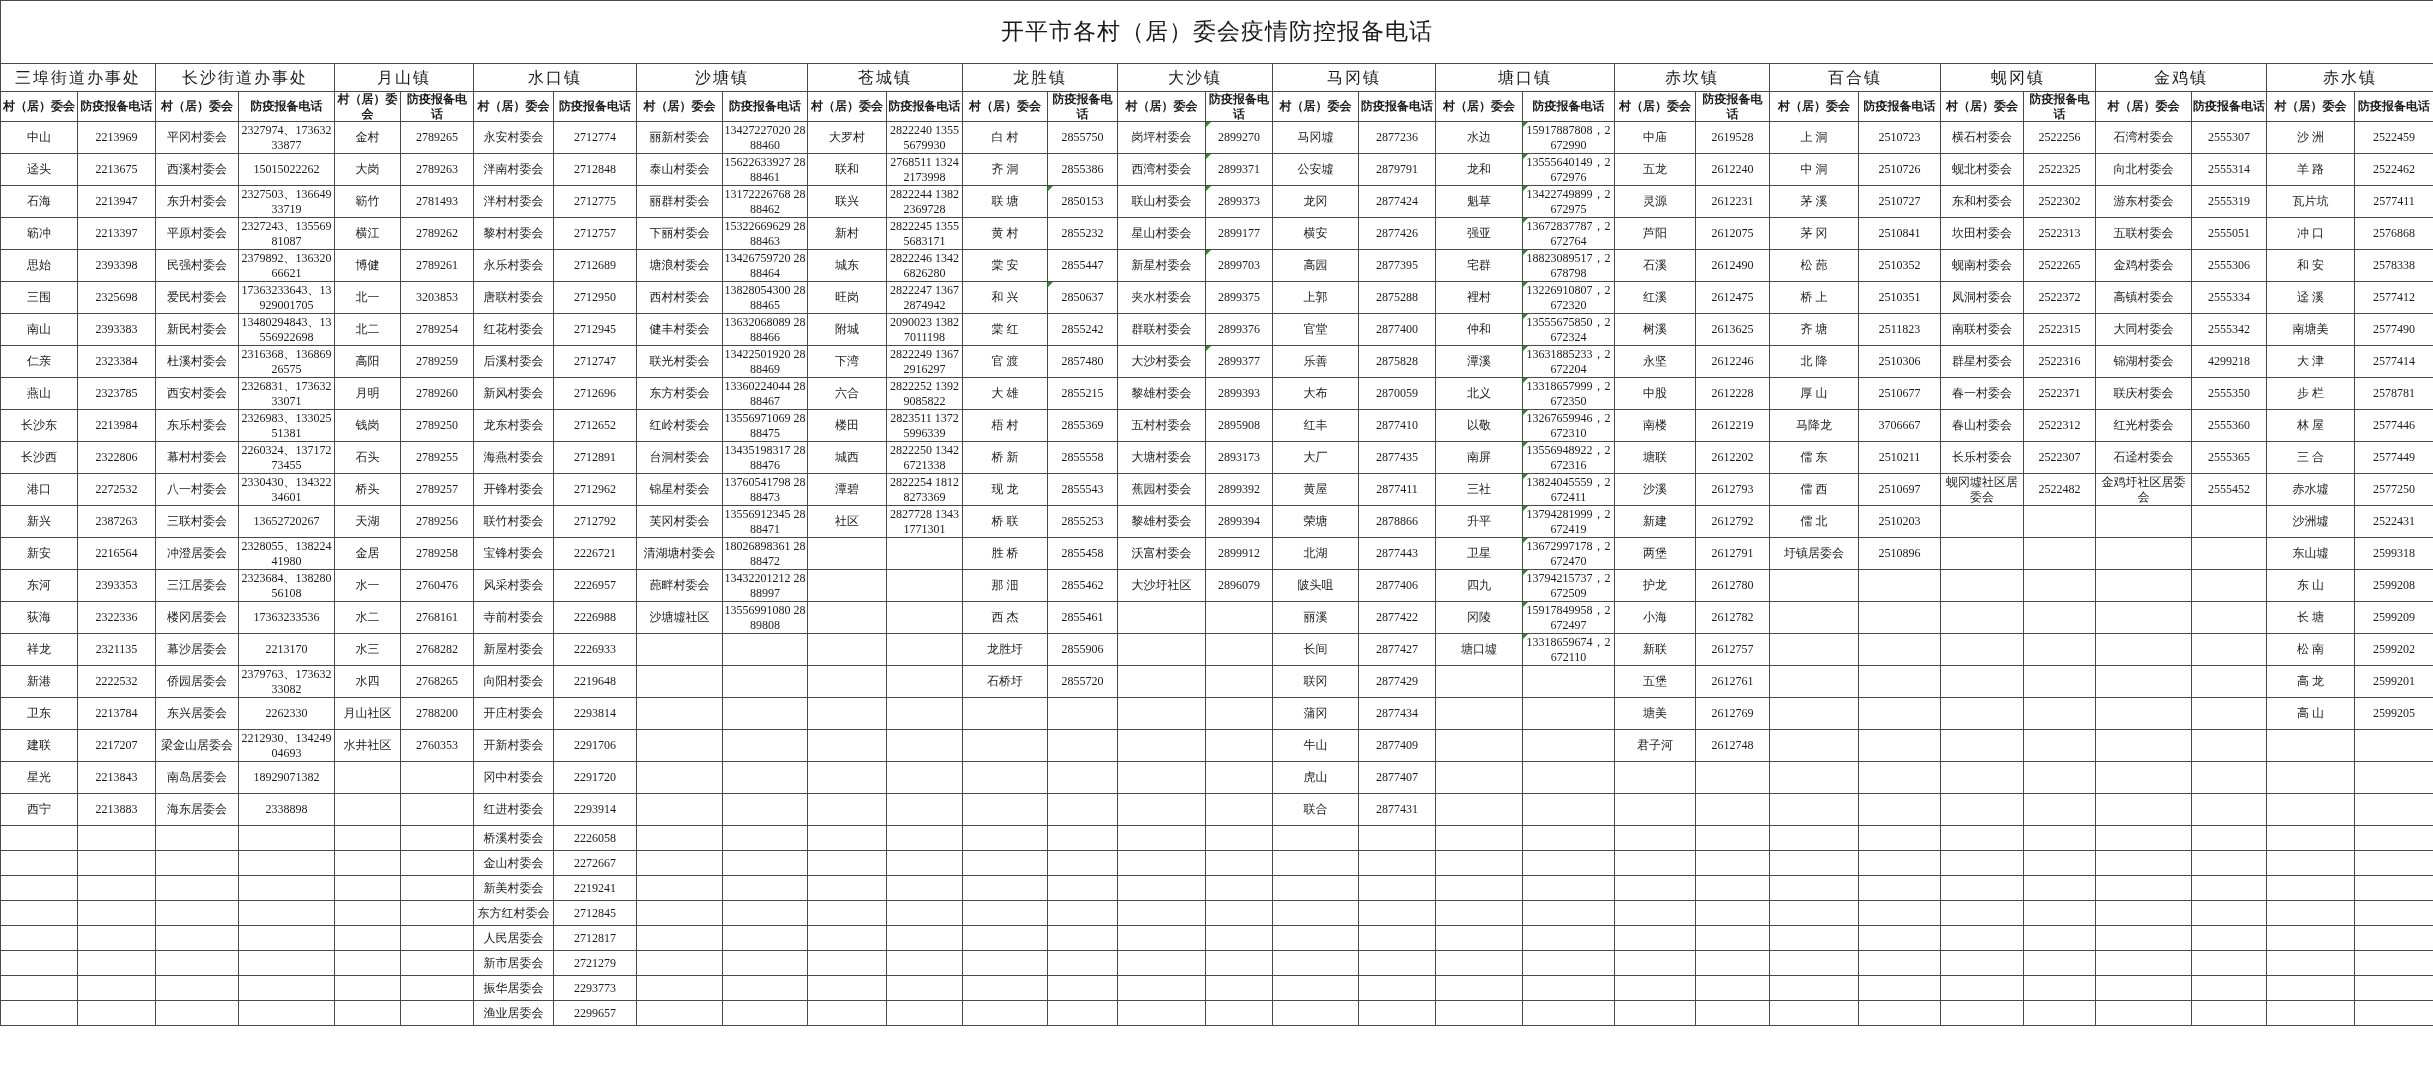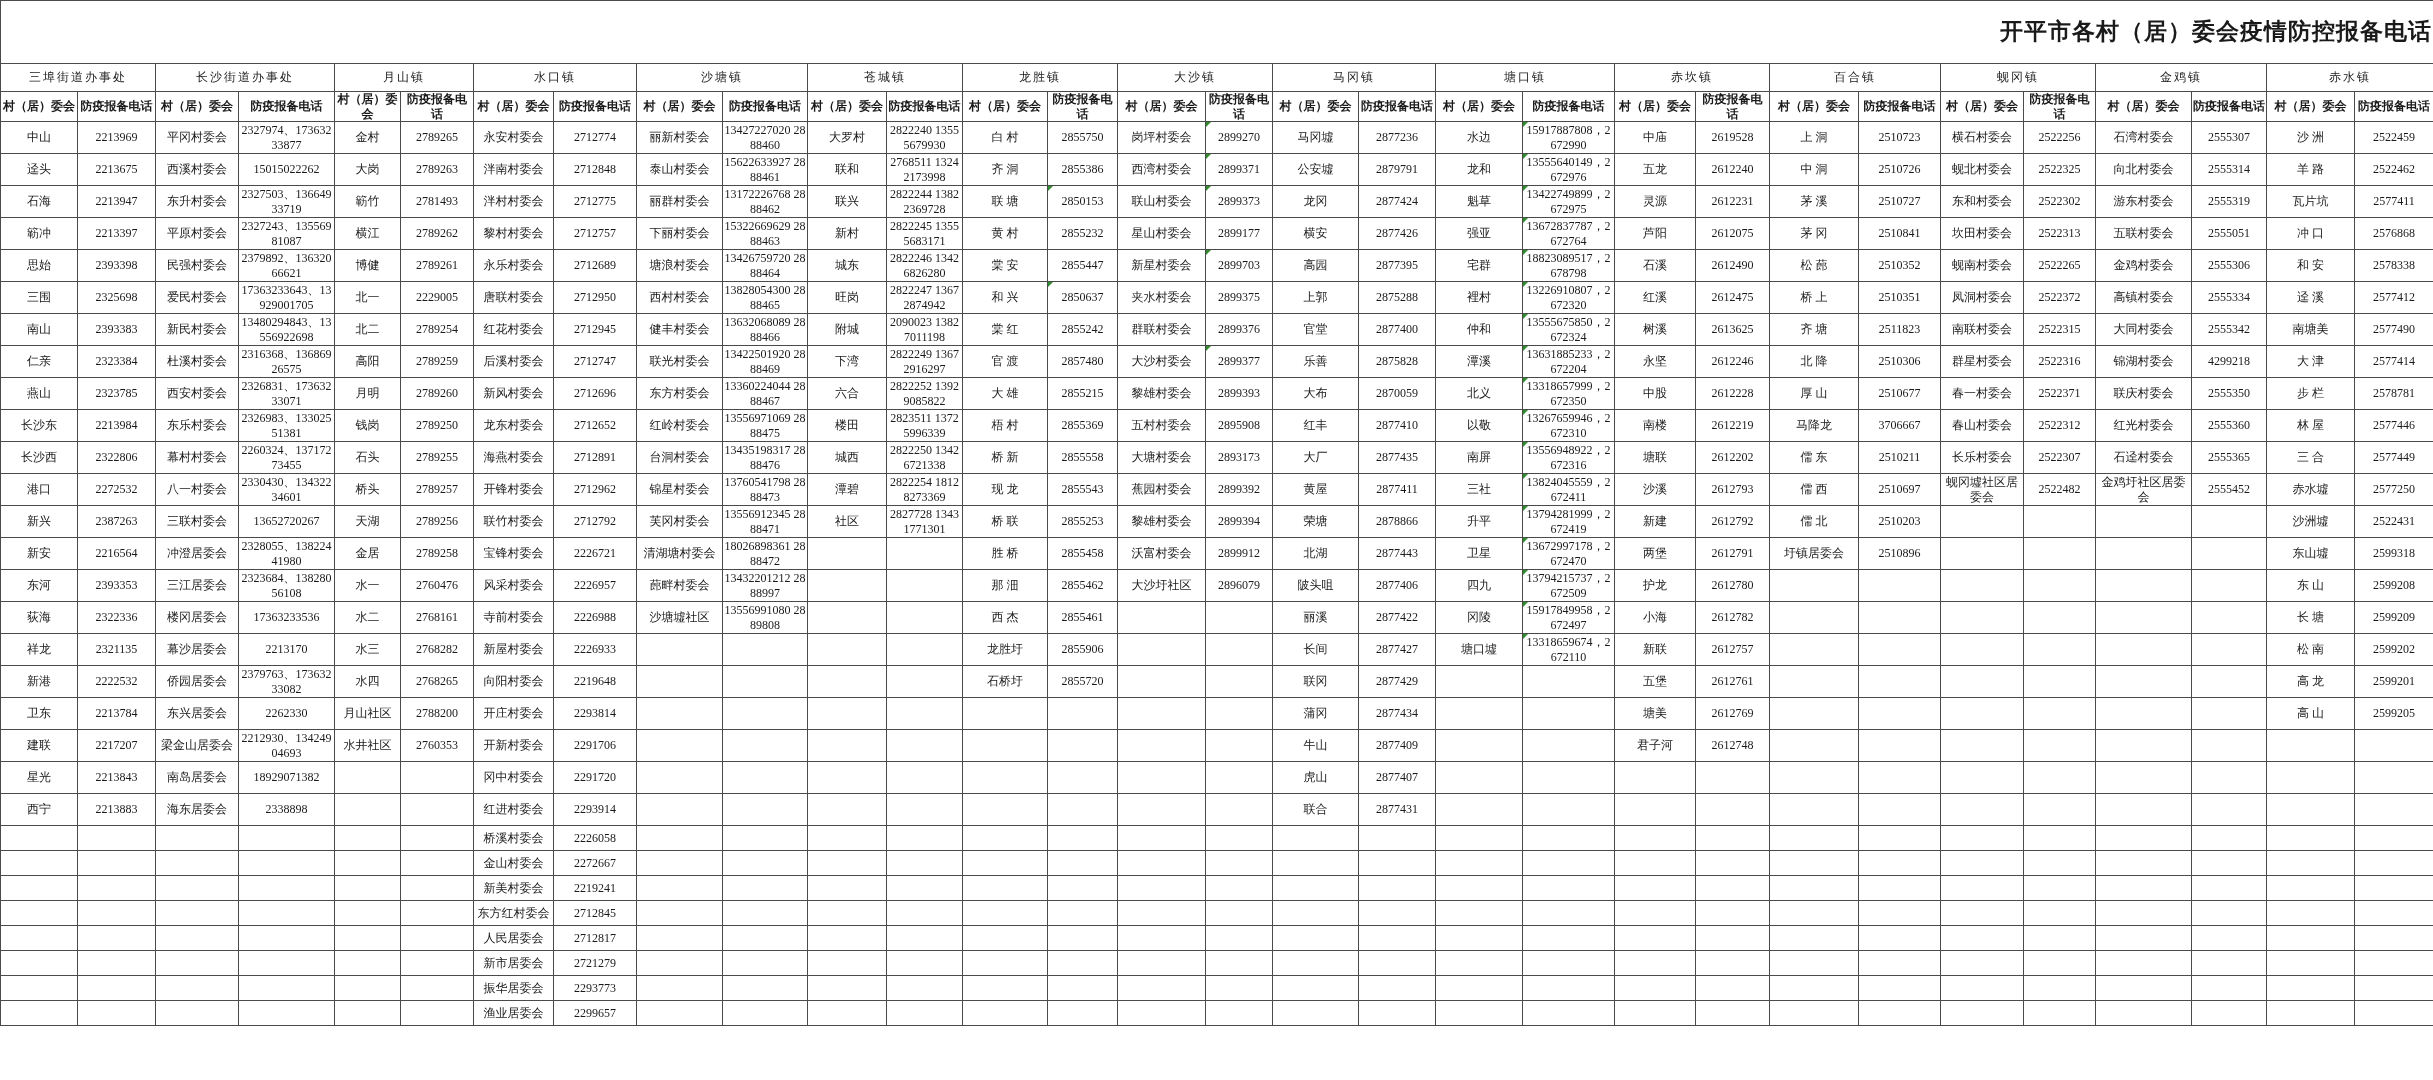--- a/index.html
+++ b/index.html
@@ -2,22 +2,22 @@
 <html><head>
 <meta charset="utf-8">
 <style>
   html,body{margin:0;padding:0;background:#fff;}
   body{width:2433px;height:1080px;overflow:hidden;
        font-family:"Liberation Serif","DejaVu Serif",serif;color:#1a1a1a;}
   table{border-collapse:collapse;table-layout:fixed;width:2433px;background:#fff;}
   td{border:1px solid #4a4a4a;text-align:center;vertical-align:middle;
      padding:0 1px;font-size:12px;line-height:1.2;overflow:hidden;position:relative;
      word-break:break-all;}
-  td.title-cell{border:1px solid #4a4a4a;height:62px;font-size:23px;font-weight:bold;letter-spacing:1px;text-align:right;}
-  td.town-cell{height:27px;font-size:12px;letter-spacing:2px;margin-top:31px;}
+  td.title-cell{border:1px solid #4a4a4a;height:62px;font-size:23px;font-weight:normal;letter-spacing:1px;}
+  td.town-cell{height:27px;font-size:16px;letter-spacing:2px;margin-top:31px;}
   td.hdr{height:29px;font-weight:bold;font-size:12px;letter-spacing:0;}
   tr.r-tall td{height:31px;}
   tr.r-short td{height:24px;}
   td.phone{font-size:12px;letter-spacing:0;}
   td.flag::before{content:'';position:absolute;top:0;left:0;width:0;height:0;
      border-top:5px solid #2e8b2e;border-right:5px solid transparent;}
 </style>
 </head>
 <body>
 
@@ -267,21 +267,21 @@
           <td class="phone">2555306</td>
           <td>和 安</td>
           <td class="phone">2578338</td>
         </tr>
         <tr class="r-tall">
           <td>三围</td>
           <td class="phone">2325698</td>
           <td>爱民村委会</td>
           <td class="phone">17363233643、13929001705</td>
           <td>北一</td>
-          <td class="phone">2229005</td>
+          <td class="phone">3203853</td>
           <td>唐联村委会</td>
           <td class="phone">2712950</td>
           <td>西村村委会</td>
           <td class="phone">13828054300 2888465</td>
           <td>旺岗</td>
           <td class="phone">2822247 13672874942</td>
           <td>和 兴</td>
           <td class="phone flag">2850637</td>
           <td>夹水村委会</td>
           <td class="phone">2899375</td>

